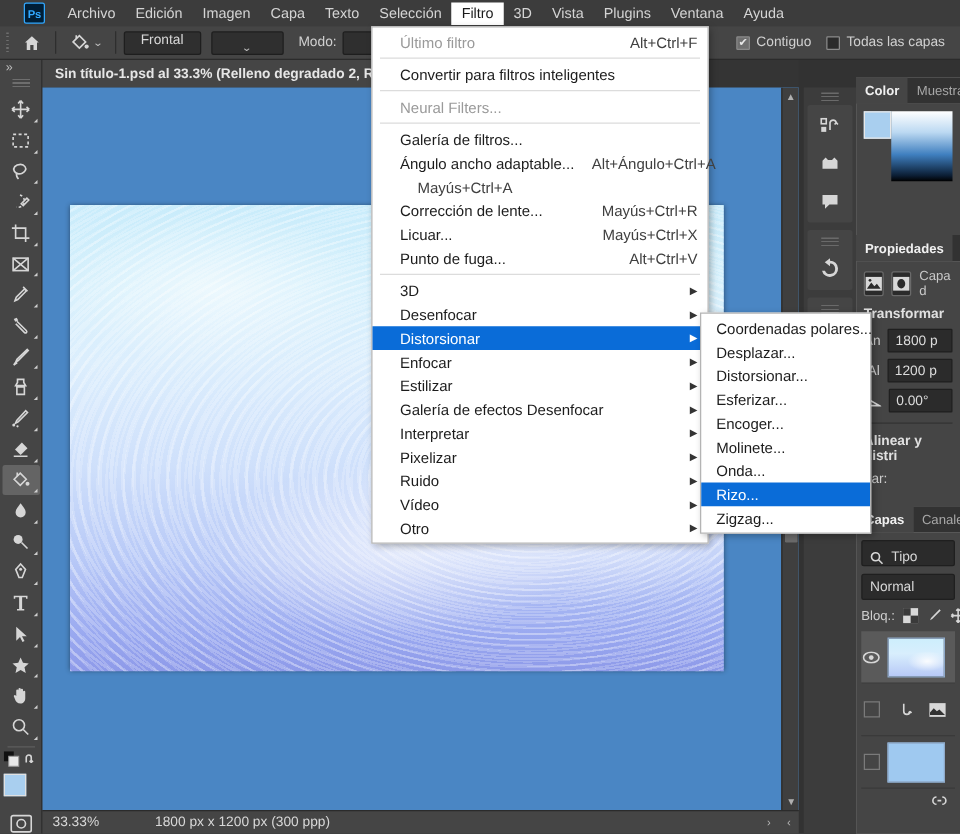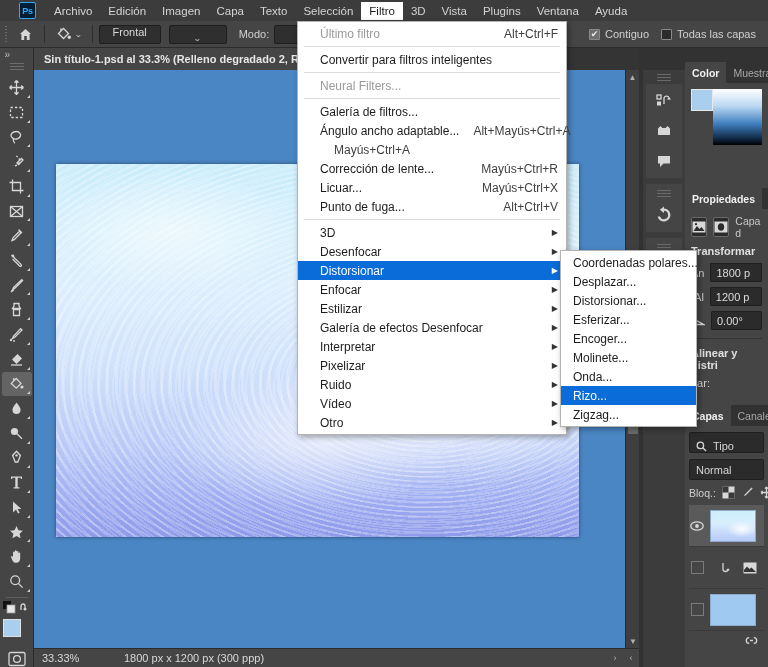--- a/index.html
+++ b/index.html
@@ -698,21 +698,21 @@
       <div class="fm-sep"></div>
       <div class="fm-item dim">
         <span class="fm-label">Neural Filters...</span>
       </div>
       <div class="fm-sep"></div>
       <div class="fm-item">
         <span class="fm-label">Galería de filtros...</span>
       </div>
       <div class="fm-item">
         <span class="fm-label">Ángulo ancho adaptable...</span>
-        <span class="fm-short">Alt+Mayús+Ctrl+A</span>
+        <span class="fm-short">Alt+Ángulo+Ctrl+A</span>
       </div>
       <div class="fm-item">
         <span class="fm-short">Mayús+Ctrl+A</span>
       </div>
       <div class="fm-item">
         <span class="fm-label">Corrección de lente...</span>
         <span class="fm-short">Mayús+Ctrl+R</span>
       </div>
       <div class="fm-item">
         <span class="fm-label">Licuar...</span>

